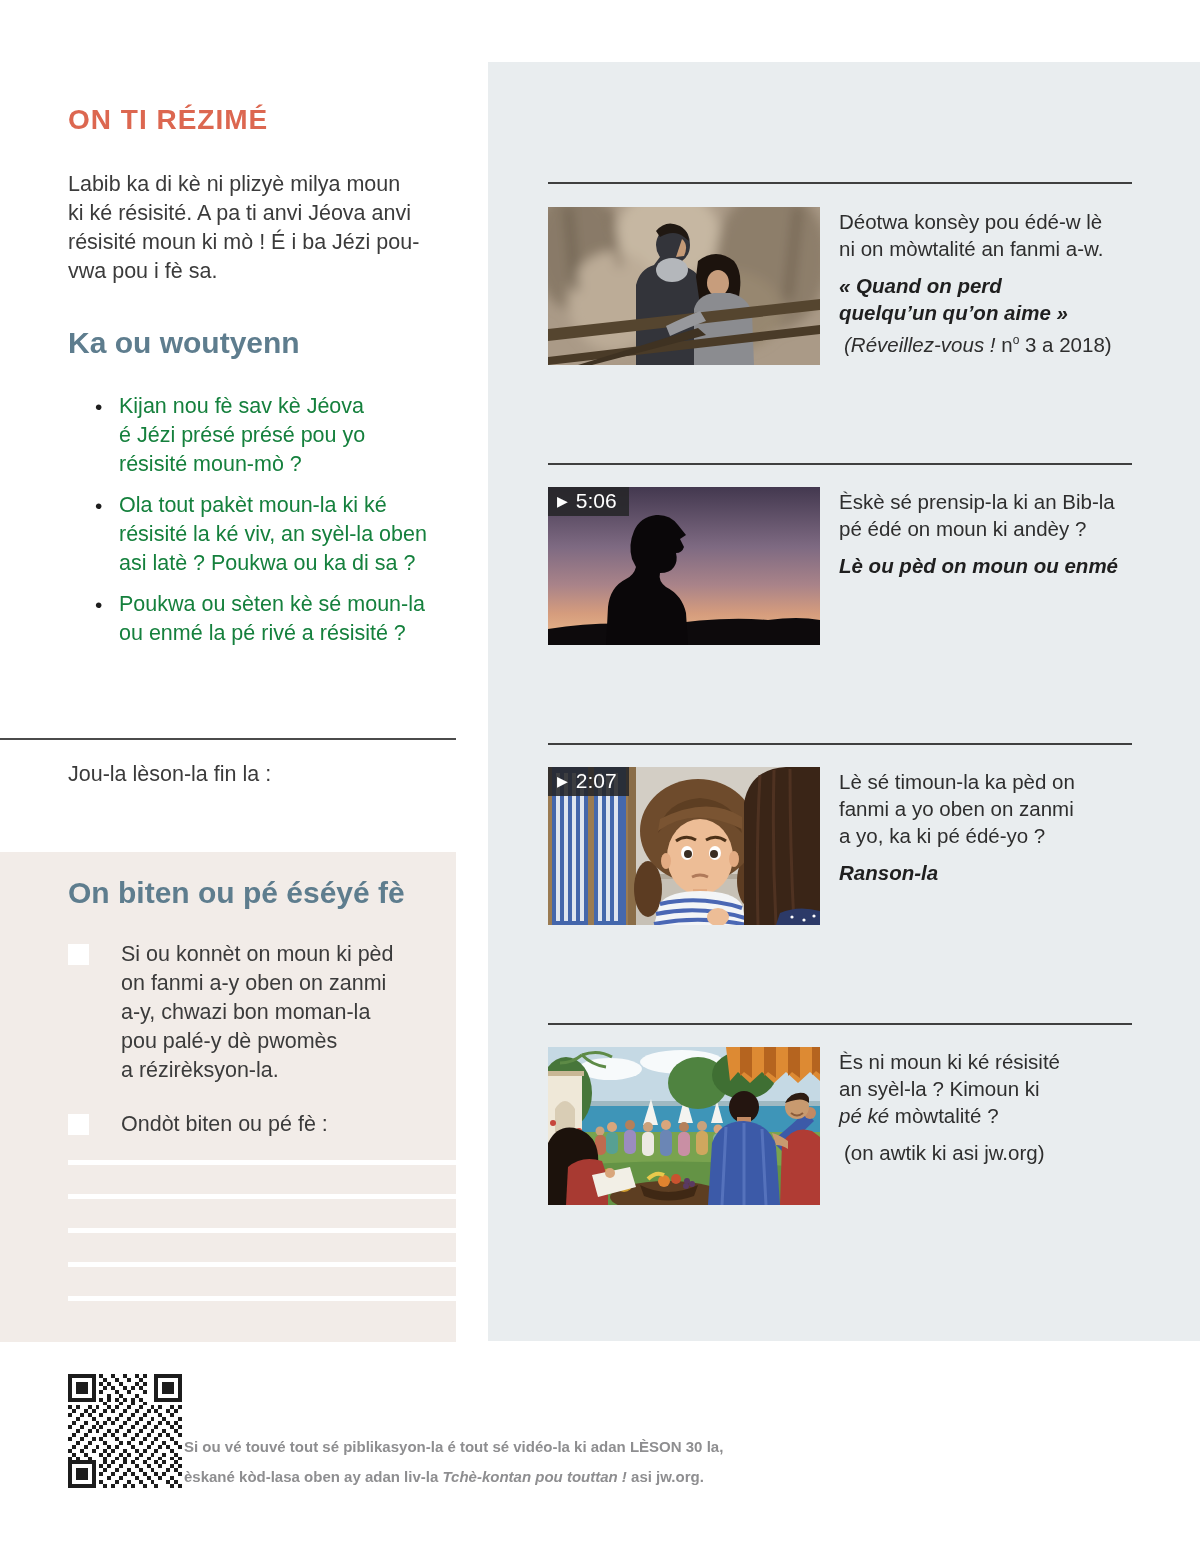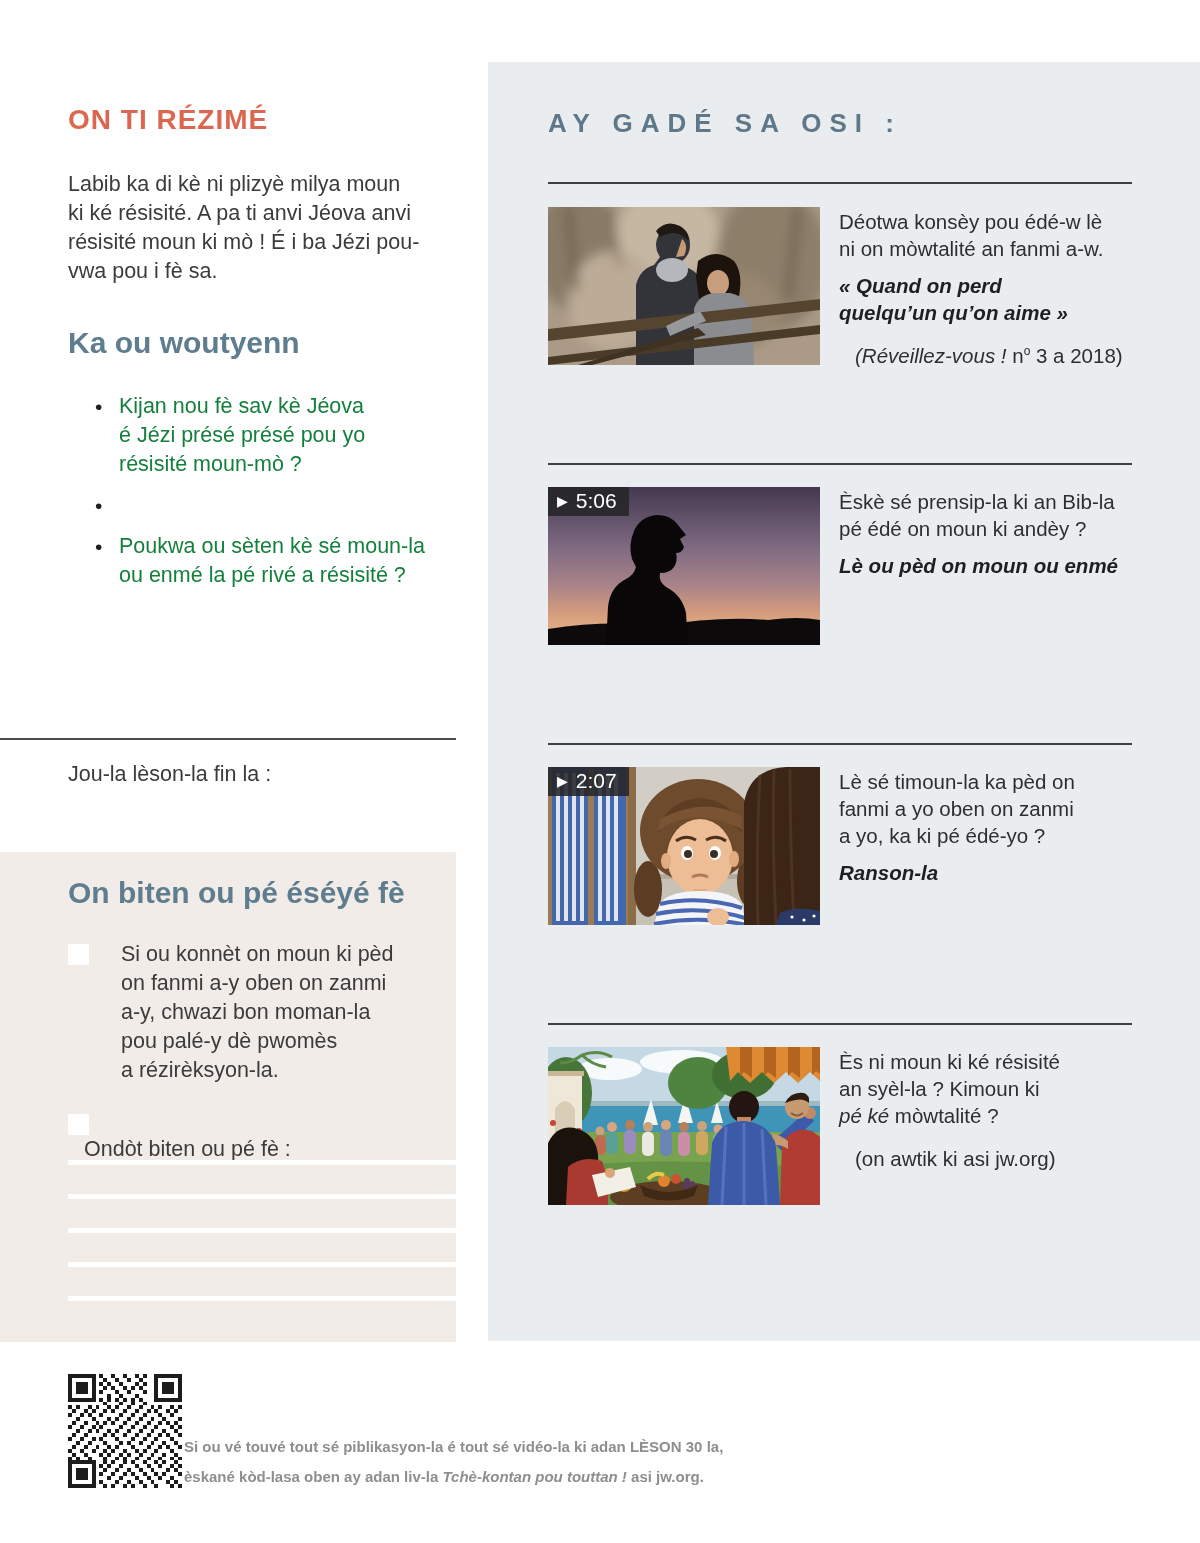--- a/index.html
+++ b/index.html
@@ -18,40 +18,40 @@
   .bullet-row{display:flex;margin-bottom:12px;}
   .bullet-dot{width:24px;font-size:21px;line-height:29px;color:#1e1e1e;flex:none;}
   .bullet-text{font-size:21.5px;line-height:29px;color:#15803d;}
   .left-divider{left:0;top:738px;width:456px;height:2px;background:#4b4b4b;}
   .completion-label{left:68px;top:762px;font-size:21.5px;color:#3b3b3b;}
 
   .goal-box{left:0;top:852px;width:456px;height:490px;background:#f2ece8;}
   .goal-title{left:68px;top:24px;font-size:30px;font-weight:bold;color:#5e7d8e;}
   .goal-row{position:absolute;left:68px;display:flex;}
   .goal-row-1{top:88px;}
-  .goal-row-2{top:258px;flex-direction:column;}
+  .goal-row-2{top:258px;}
   .checkbox{width:21px;height:21px;background:#ffffff;flex:none;margin-right:16px;margin-top:4px;}
   .goal-text{font-size:21.5px;line-height:29px;color:#3b3b3b;margin-left:16px;}
   .write-line{position:absolute;left:68px;width:388px;height:5px;background:#ffffff;}
 
   
   .right-panel{left:488px;top:62px;width:712px;height:1279px;background:#e9edef;}
   .watch-title{position:absolute;left:60px;top:46px;font-size:26px;font-weight:bold;color:#5f7889;letter-spacing:8px;}
   .sep{position:absolute;left:60px;width:584px;height:2px;background:#3f3f3f;}
   .thumb{position:absolute;left:60px;width:272px;height:158px;overflow:hidden;background:#888;}
   .thumb svg{width:100%;height:100%;display:block;}
   .badge{position:absolute;left:0;top:0;background:rgba(38,38,40,0.88);color:#fff;
          display:flex;align-items:center;padding:2px 12px 3px 9px;}
   .badge .play{font-size:14px;margin-right:8px;}
   .badge .time{font-size:21px;}
   .witem-text{position:absolute;left:351px;width:300px;font-size:20.5px;line-height:27px;color:#2e2e2e;}
   .wdesc{margin:0 0 10px 0;}
   .wtitle-bi{margin:0;font-weight:bold;font-style:italic;color:#1f1f1f;}
   .wtitle-b{margin:0;font-weight:bold;color:#1f1f1f;}
-  .wcite{margin:16px;}
+  .wcite{margin:5px;}
   .it{font-style:italic;}
   sup{font-size:12px;line-height:0;}
 
   
   .qr{left:68px;top:1372px;width:114px;height:118px;}
   .qr svg{width:100%;height:100%;display:block;}
   .footer-text{left:184px;top:1432px;font-size:15px;line-height:30px;font-weight:bold;color:#8e8e90;width:680px;}
 </style>
 </head>
 <body>
@@ -66,20 +66,23 @@
 
 <div class="abs bullets">
   <div class="bullet-row">
     <span class="bullet-dot">•</span>
     <span class="bullet-text pre">Kijan nou fè sav kè Jéova
 é Jézi présé présé pou yo
 résisité moun-mò ?</span>
   </div>
   <div class="bullet-row">
     <span class="bullet-dot">•</span>
+    <span class="bullet-text pre">Ola tout pakèt moun-la ki ké
+résisité la ké viv, an syèl-la oben
+asi latè ? Poukwa ou ka di sa ?</span>
   </div>
   <div class="bullet-row">
     <span class="bullet-dot">•</span>
     <span class="bullet-text pre">Poukwa ou sèten kè sé moun-la
 ou enmé la pé rivé a résisité ?</span>
   </div>
 </div>
 
 <div class="abs left-divider"></div>
 <div class="abs completion-label">Jou-la lèson-la fin la :</div>
@@ -99,21 +102,20 @@
     <span class="goal-text pre">Ondòt biten ou pé fè :</span>
   </div>
   <div class="write-line" style="top:308px"></div>
   <div class="write-line" style="top:342px"></div>
   <div class="write-line" style="top:376px"></div>
   <div class="write-line" style="top:410px"></div>
   <div class="write-line" style="top:444px"></div>
 </div>
 
 <div class="abs right-panel">
-  <div class="watch-title">AY GADÉ SA OSI :</div>
 
   <div class="sep" style="top:120px"></div>
   <div class="thumb" style="top:145px">
     <svg viewBox="0 0 272 158" preserveAspectRatio="none">
       <defs>
           <filter id="b1" x="-30%" y="-30%" width="160%" height="160%">
             <feGaussianBlur stdDeviation="6"></feGaussianBlur>
           </filter>
         </defs>
       <rect width="272" height="158" fill="#aa9a87"></rect>

